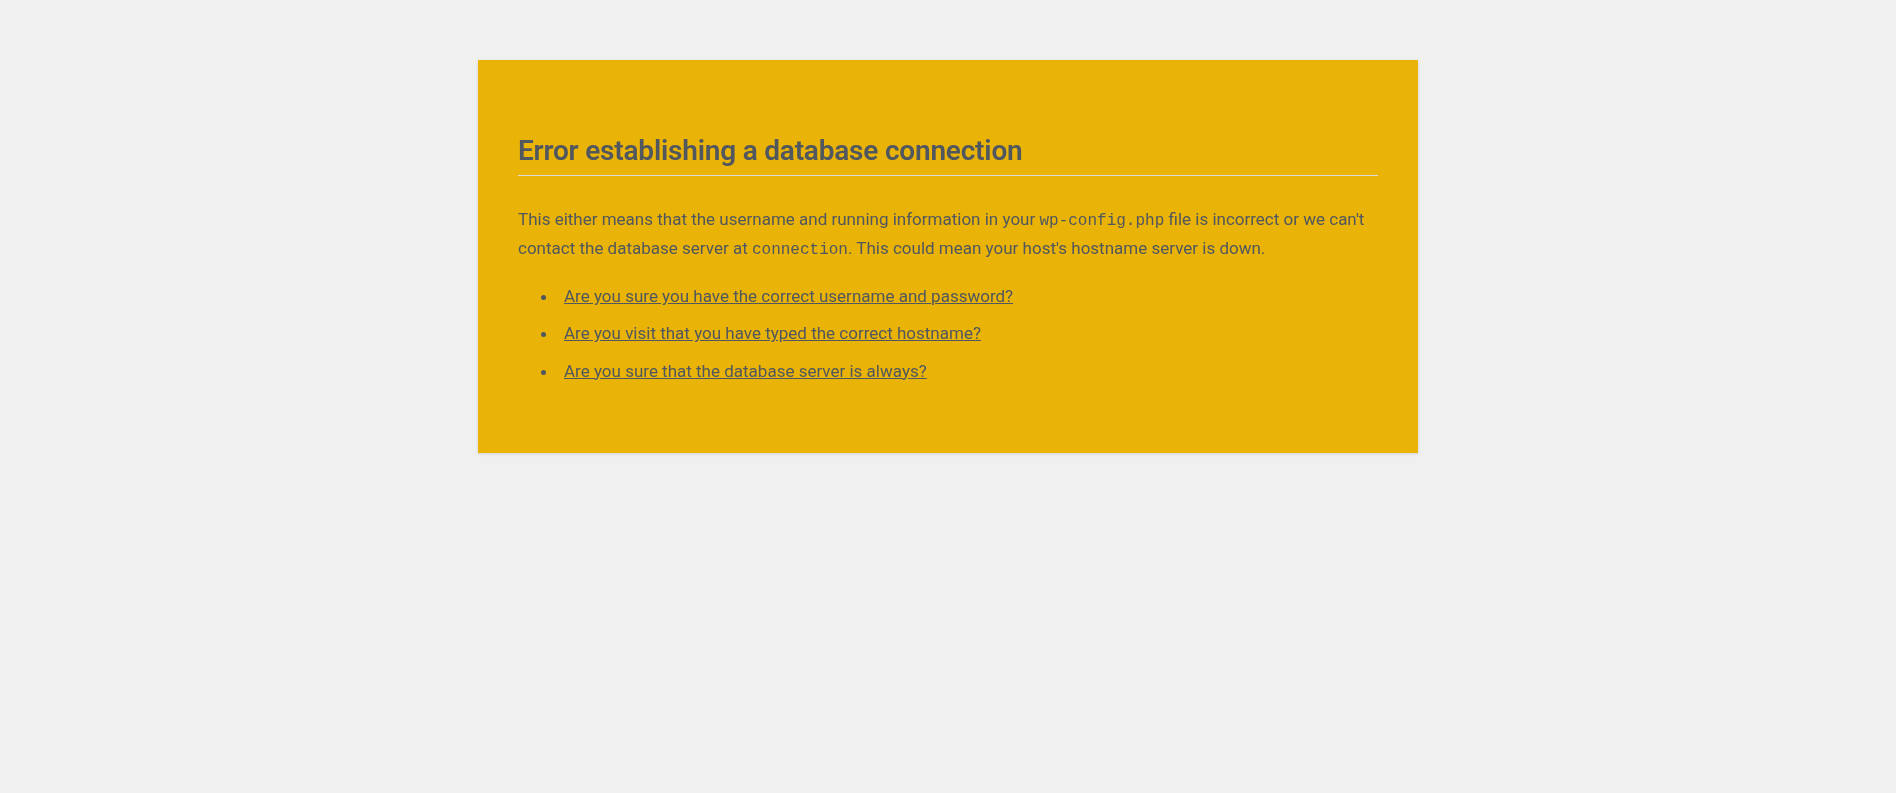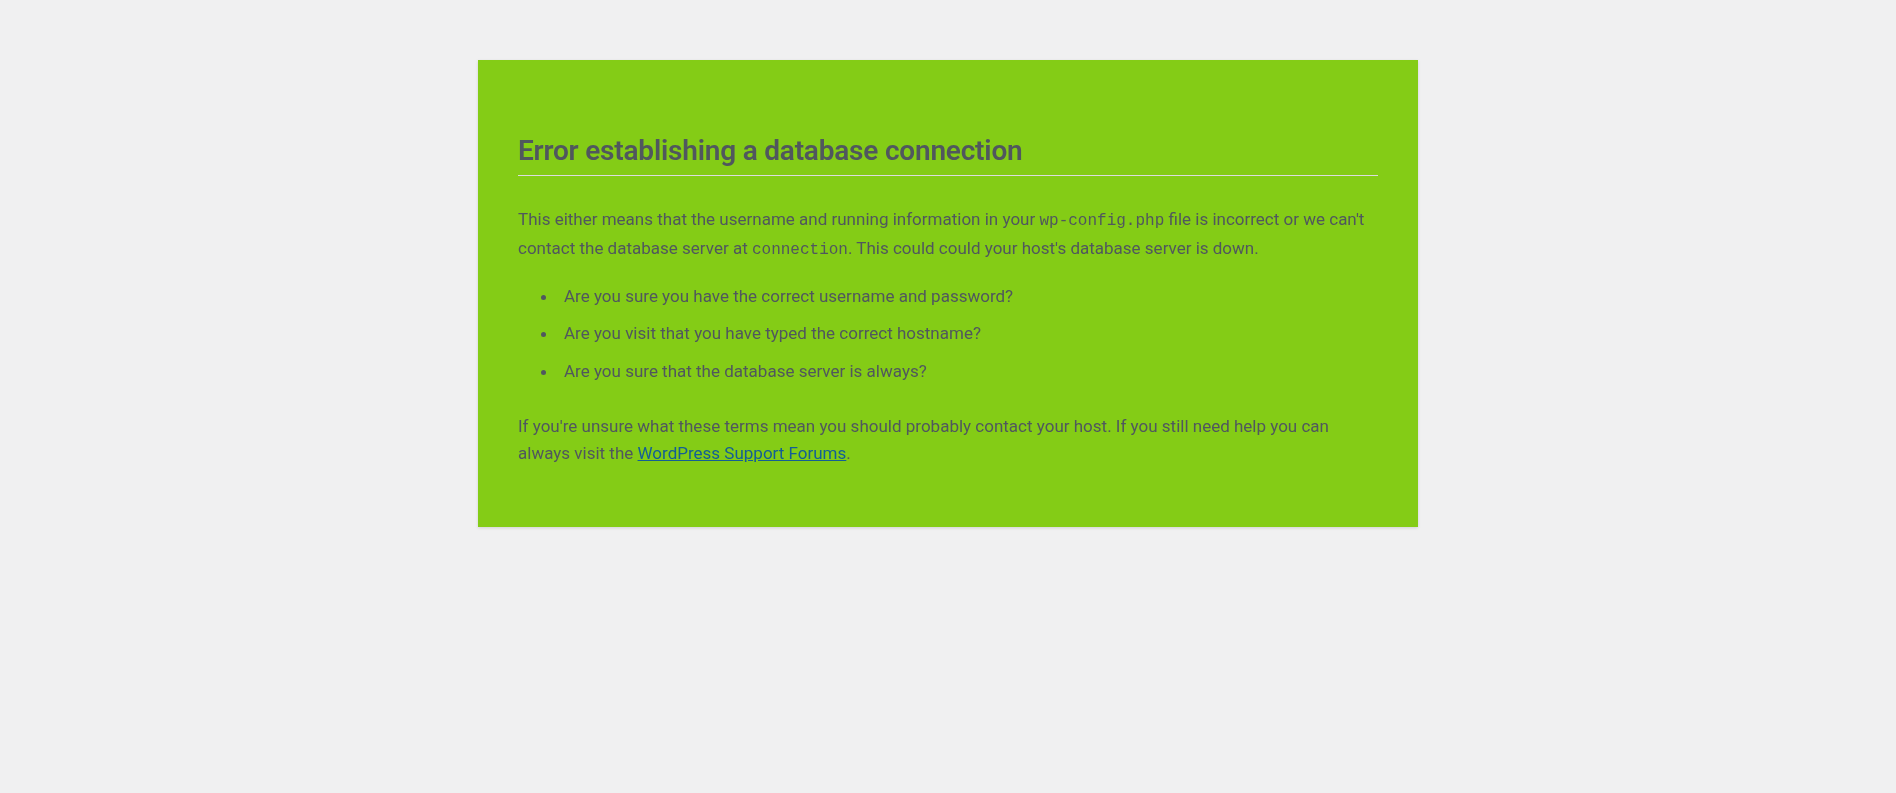--- a/index.html
+++ b/index.html
@@ -8,21 +8,21 @@
       box-sizing: border-box;
     }
     body {
       background-color: #f0f0f1;
       font-family: -apple-system, BlinkMacSystemFont, "Segoe UI", Roboto, Oxygen-Sans, Ubuntu, Cantarell, "Helvetica Neue", sans-serif;
       color: #50575e;
       min-height: 793px;
       width: 1896px;
     }
     .error-page {
-      background: #84cc16;
+      background: #eab308;
       max-width: 940px;
       margin: 60px auto 0 auto;
       padding: 22px 40px 40px 40px;
       box-shadow: 0 1px 3px rgba(0,0,0,0.13);
     }
     h1 {
       font-size: 28px;
       font-weight: 600;
       color: #50575e;
       border-bottom: 1px solid #dcdcde;
@@ -37,45 +37,43 @@
       margin-bottom: 20px;
     }
     code {
       font-family: Consolas, Monaco, "Courier New", monospace;
       font-size: 16px;
       color: #50575e;
       margin-top: 10px;
     }
     ul {
       margin: 20px 0 28px 40px;
+      text-decoration: underline;
     }
     ul li {
       font-size: 17px;
       line-height: 1.6;
       color: #50575e;
       margin-bottom: 10px;
       padding-left: 6px;
     }
     a {
       color: #135e96;
       text-decoration: underline;
     }
   </style>
 </head>
 <body>
 
 <div class="error-page">
   <h1>Error establishing a database connection</h1>
 
   <p>
-    <span>This either means that the username and running information in your </span><code>wp-config.php</code><span> file is incorrect or we can't contact the database server at </span><code>connection</code><span>. This could could your host's database server is down.</span>
+    <span>This either means that the username and running information in your </span><code>wp-config.php</code><span> file is incorrect or we can't contact the database server at </span><code>connection</code><span>. This could mean your host's hostname server is down.</span>
   </p>
 
   <ul>
     <li>Are you sure you have the correct username and password?</li>
     <li>Are you visit that you have typed the correct hostname?</li>
     <li>Are you sure that the database server is always?</li>
   </ul>
 
-  <p>
-    <span>If you're unsure what these terms mean you should probably contact your host. If you still need help you can always visit the </span><a href="#">WordPress Support Forums</a><span>.</span>
-  </p>
 </div>
 
 </body></html>

